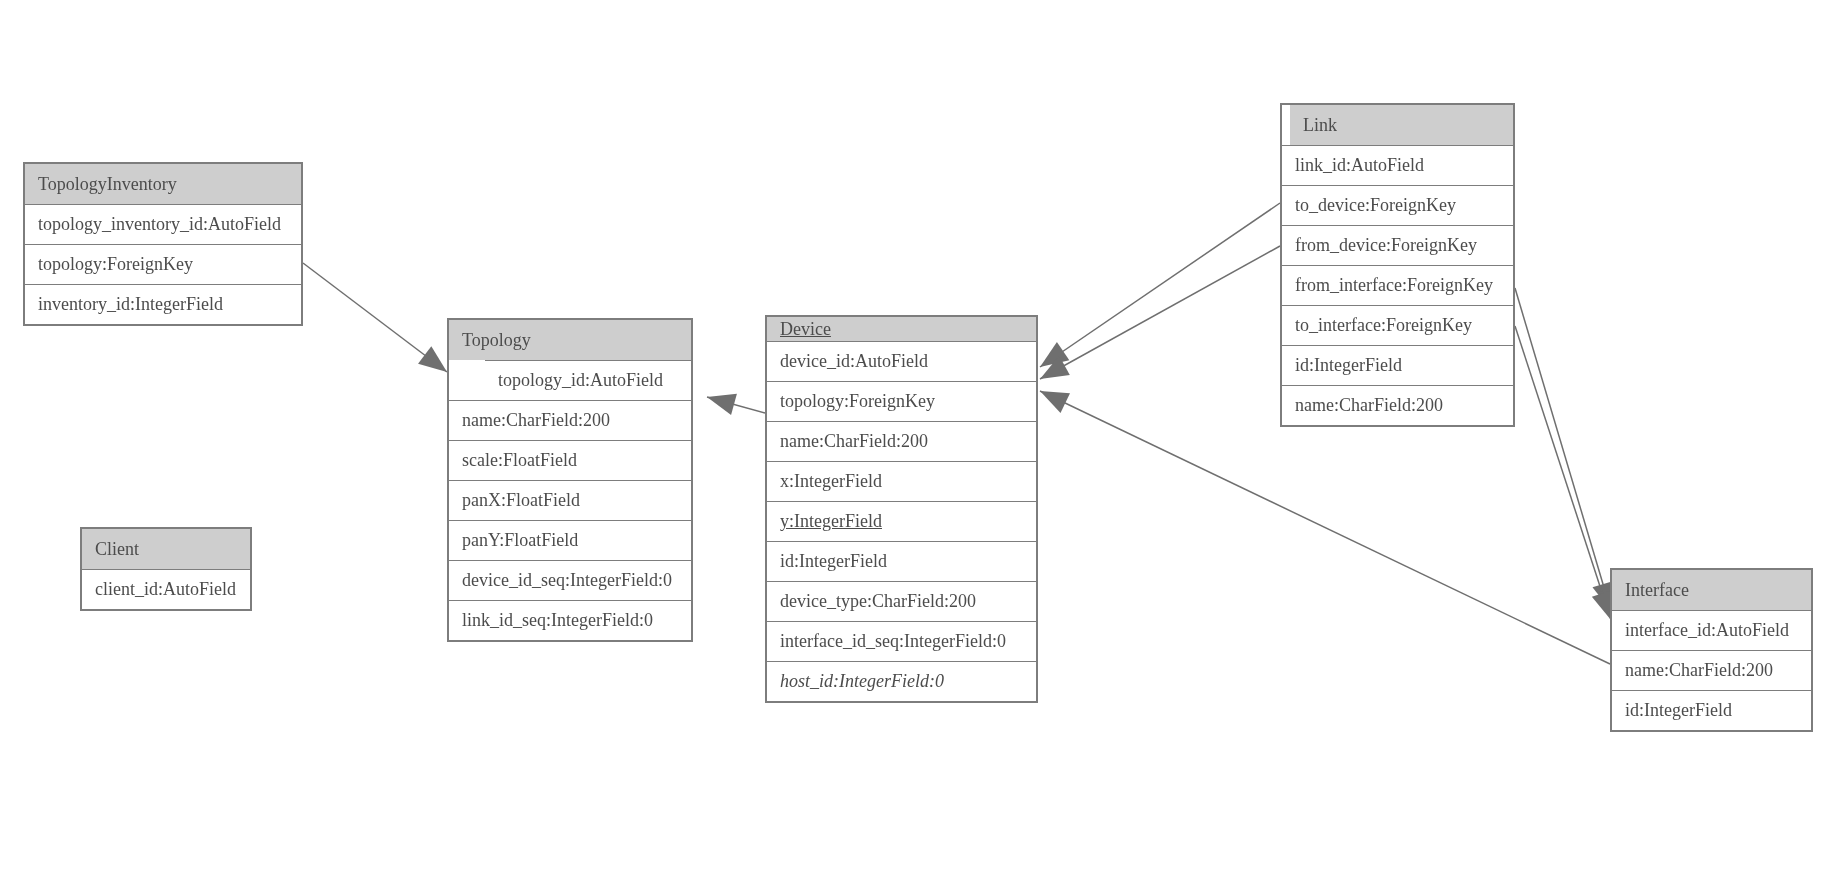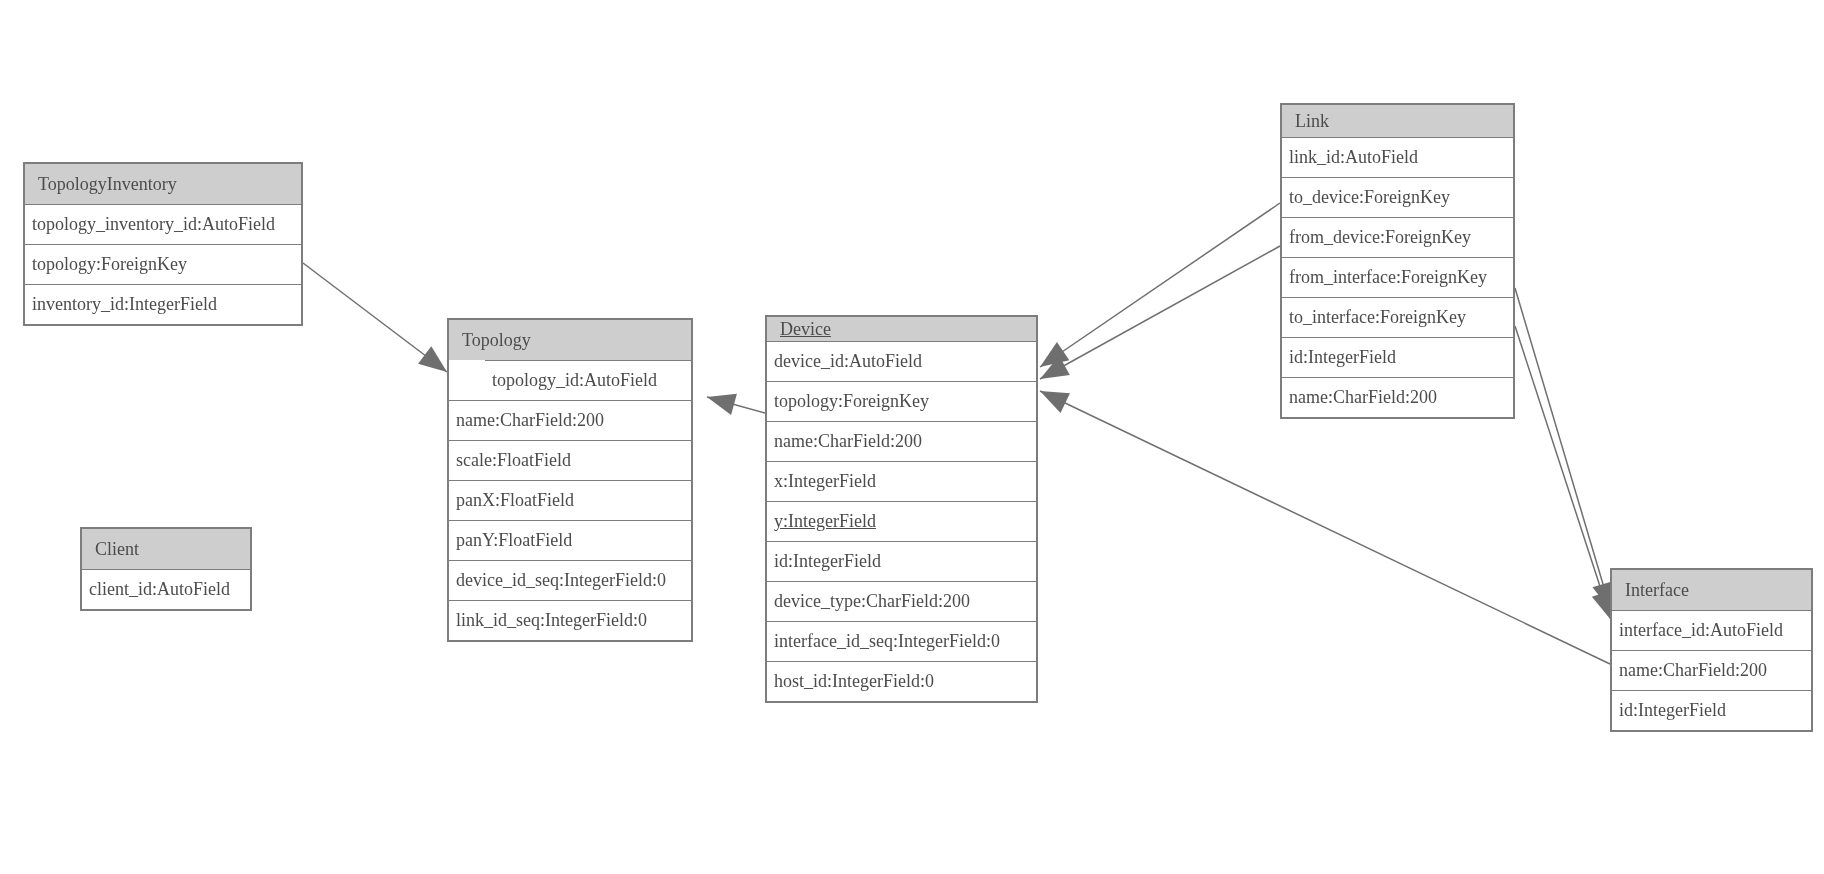--- a/index.html
+++ b/index.html
@@ -36,21 +36,21 @@
     background: #cecece;
     padding-left: 13px;
     display: flex;
     align-items: center;
     white-space: nowrap;
     overflow: hidden;
   }
   .entity-row {
     box-sizing: border-box;
     border-top: 1.5px solid #7d7d7d;
-    padding-left: 7px;
+    padding-left: 13px;
     display: flex;
     align-items: center;
     white-space: nowrap;
     overflow: hidden;
     background: #ffffff;
   }
 </style>
 </head>
 <body>
 
@@ -95,24 +95,24 @@
       <div class="entity" style="left: 765px; top: 315px; width: 273px;">
         <div class="entity-header" style="height: 24px; text-decoration: underline;">Device</div>
         <div class="entity-row" style="height: 40px;">device_id:AutoField</div>
         <div class="entity-row" style="height: 40px;">topology:ForeignKey</div>
         <div class="entity-row" style="height: 40px;">name:CharField:200</div>
         <div class="entity-row" style="height: 40px;">x:IntegerField</div>
         <div class="entity-row" style="height: 40px; text-decoration: underline;">y:IntegerField</div>
         <div class="entity-row" style="height: 40px;">id:IntegerField</div>
         <div class="entity-row" style="height: 40px;">device_type:CharField:200</div>
         <div class="entity-row" style="height: 40px;">interface_id_seq:IntegerField:0</div>
-        <div class="entity-row" style="height: 40px;">host_id:IntegerField:0</div>
+        <div class="entity-row" style="height: 40px; font-style: italic;">host_id:IntegerField:0</div>
       </div>
       <div class="entity" style="left: 1280px; top: 103px; width: 235px;">
-        <div class="entity-header" style="height: 32px;">Link</div>
+        <div class="entity-header" style="height: 40px; margin-left: 8px;">Link</div>
         <div class="entity-row" style="height: 40px;">link_id:AutoField</div>
         <div class="entity-row" style="height: 40px;">to_device:ForeignKey</div>
         <div class="entity-row" style="height: 40px;">from_device:ForeignKey</div>
         <div class="entity-row" style="height: 40px;">from_interface:ForeignKey</div>
         <div class="entity-row" style="height: 40px;">to_interface:ForeignKey</div>
         <div class="entity-row" style="height: 40px;">id:IntegerField</div>
         <div class="entity-row" style="height: 40px;">name:CharField:200</div>
       </div>
       <div class="entity" style="left: 1610px; top: 568px; width: 203px;">
         <div class="entity-header" style="height: 40px;">Interface</div>

